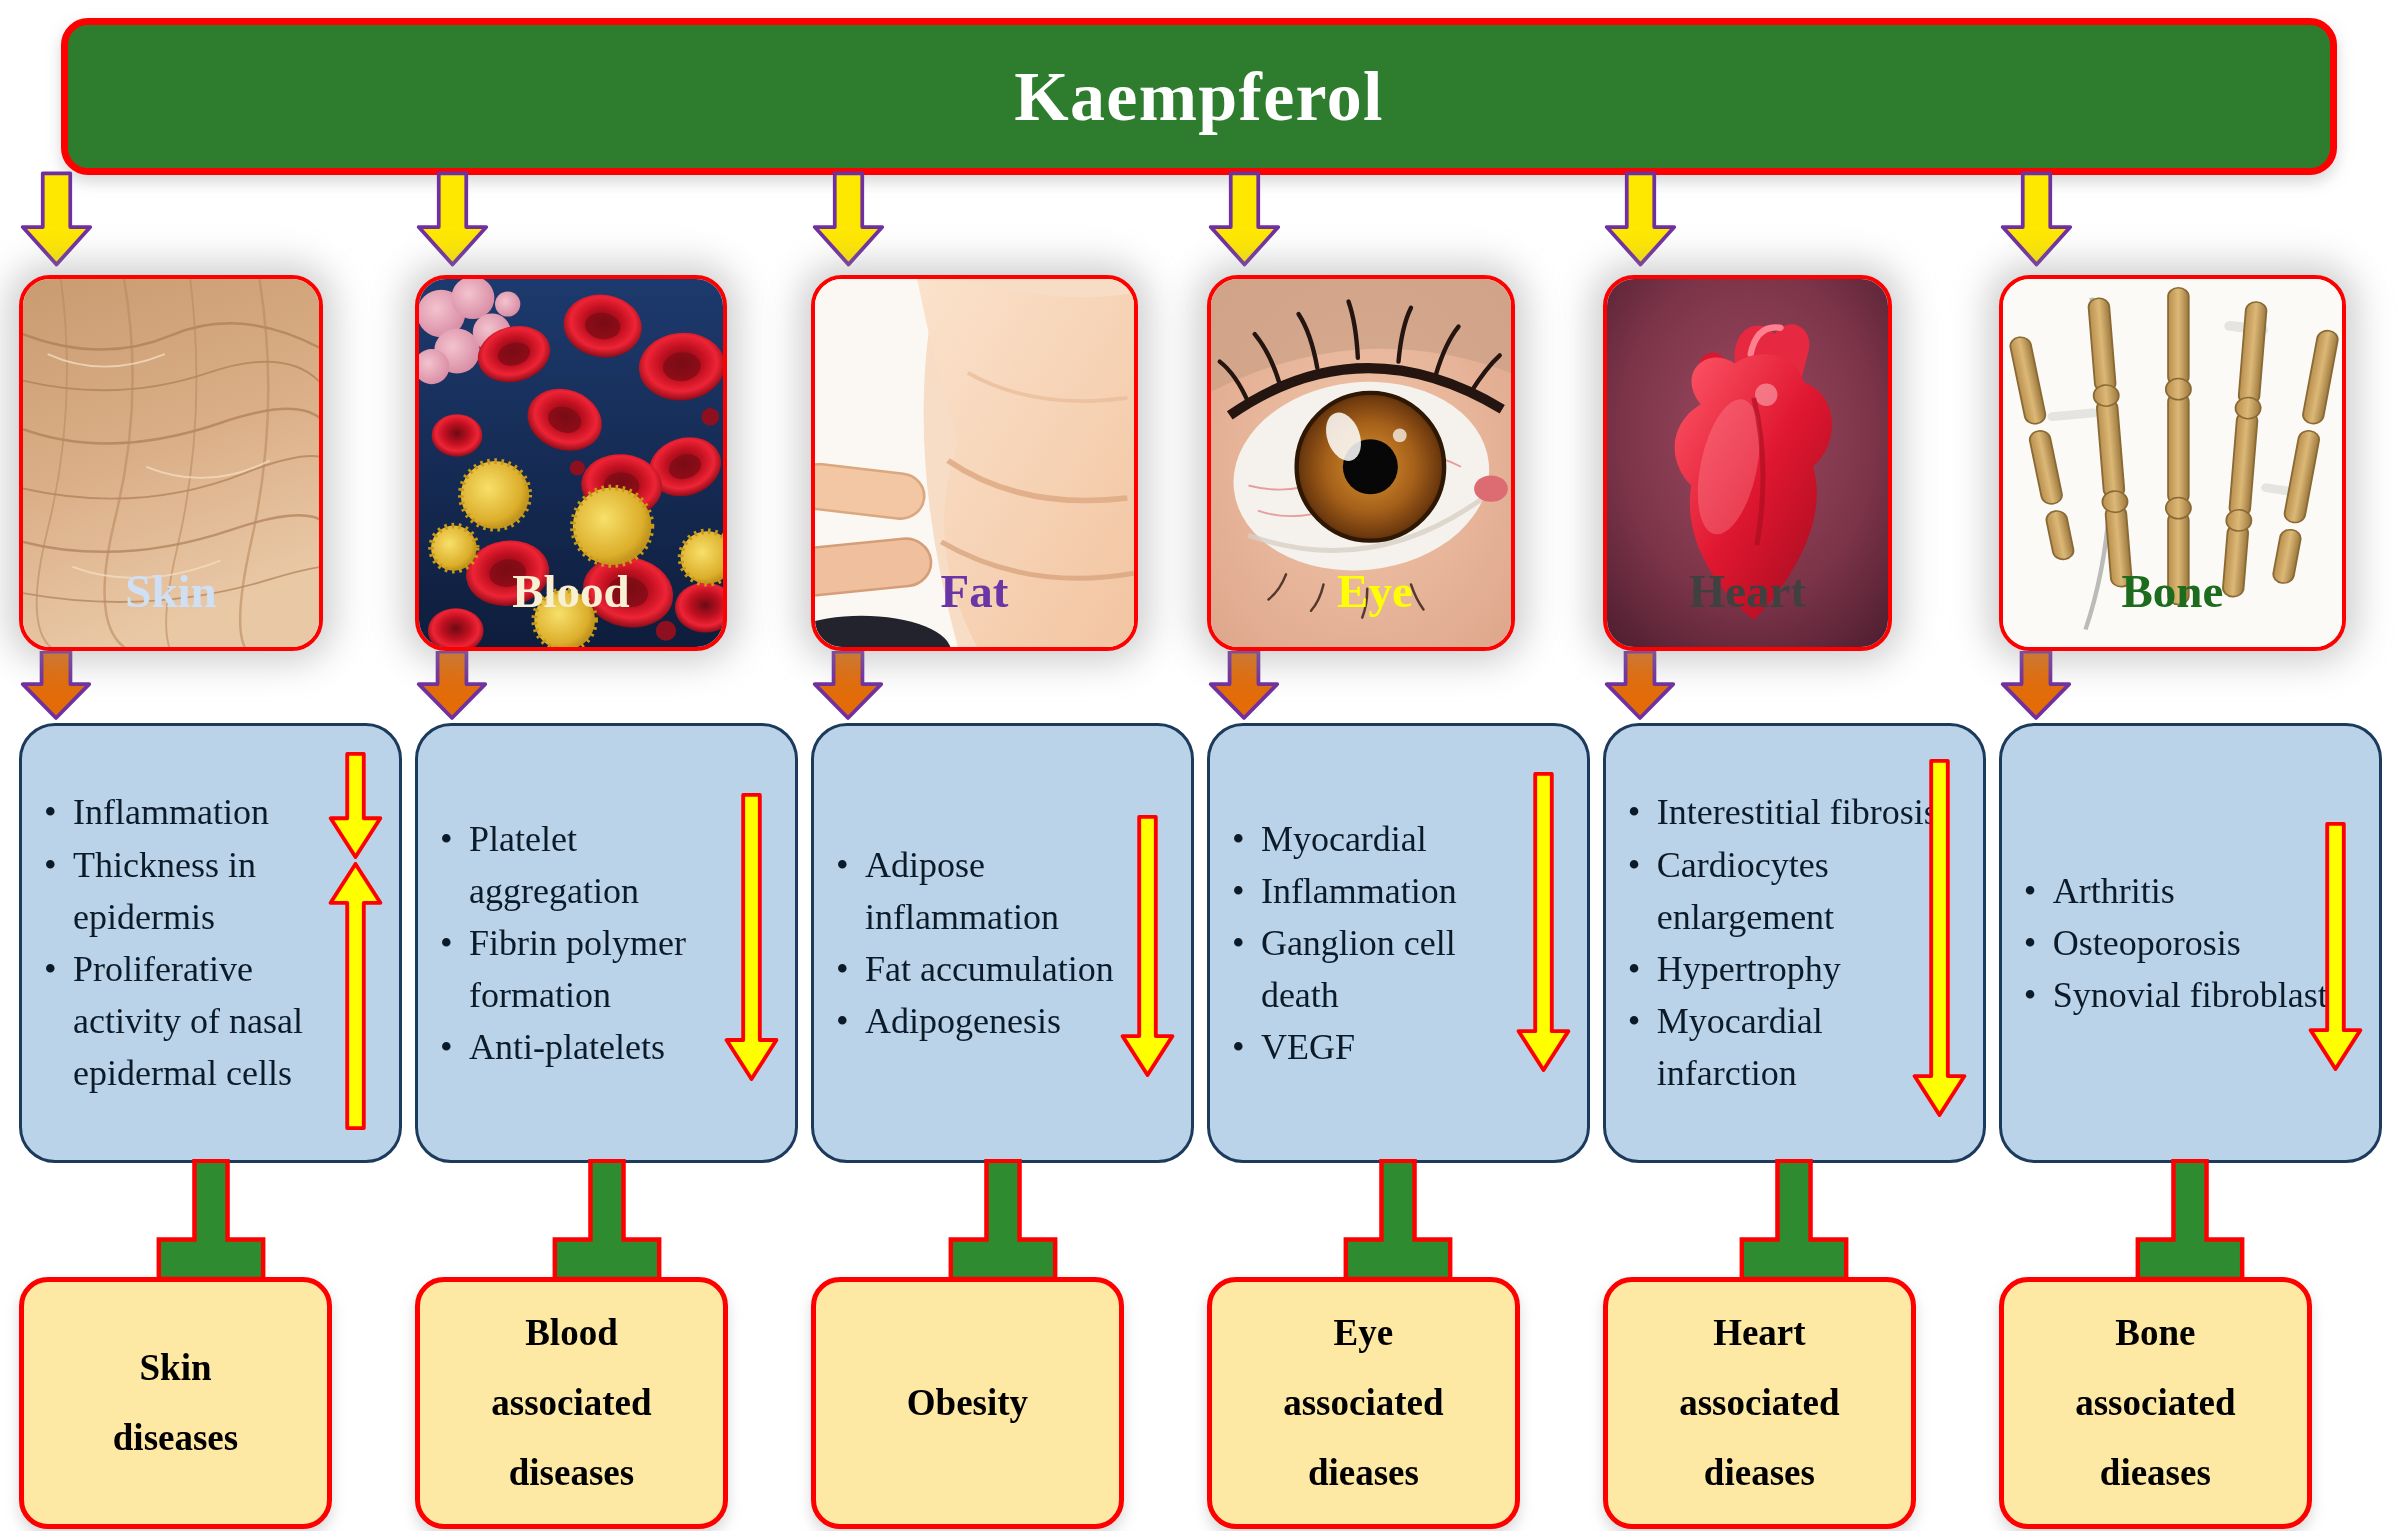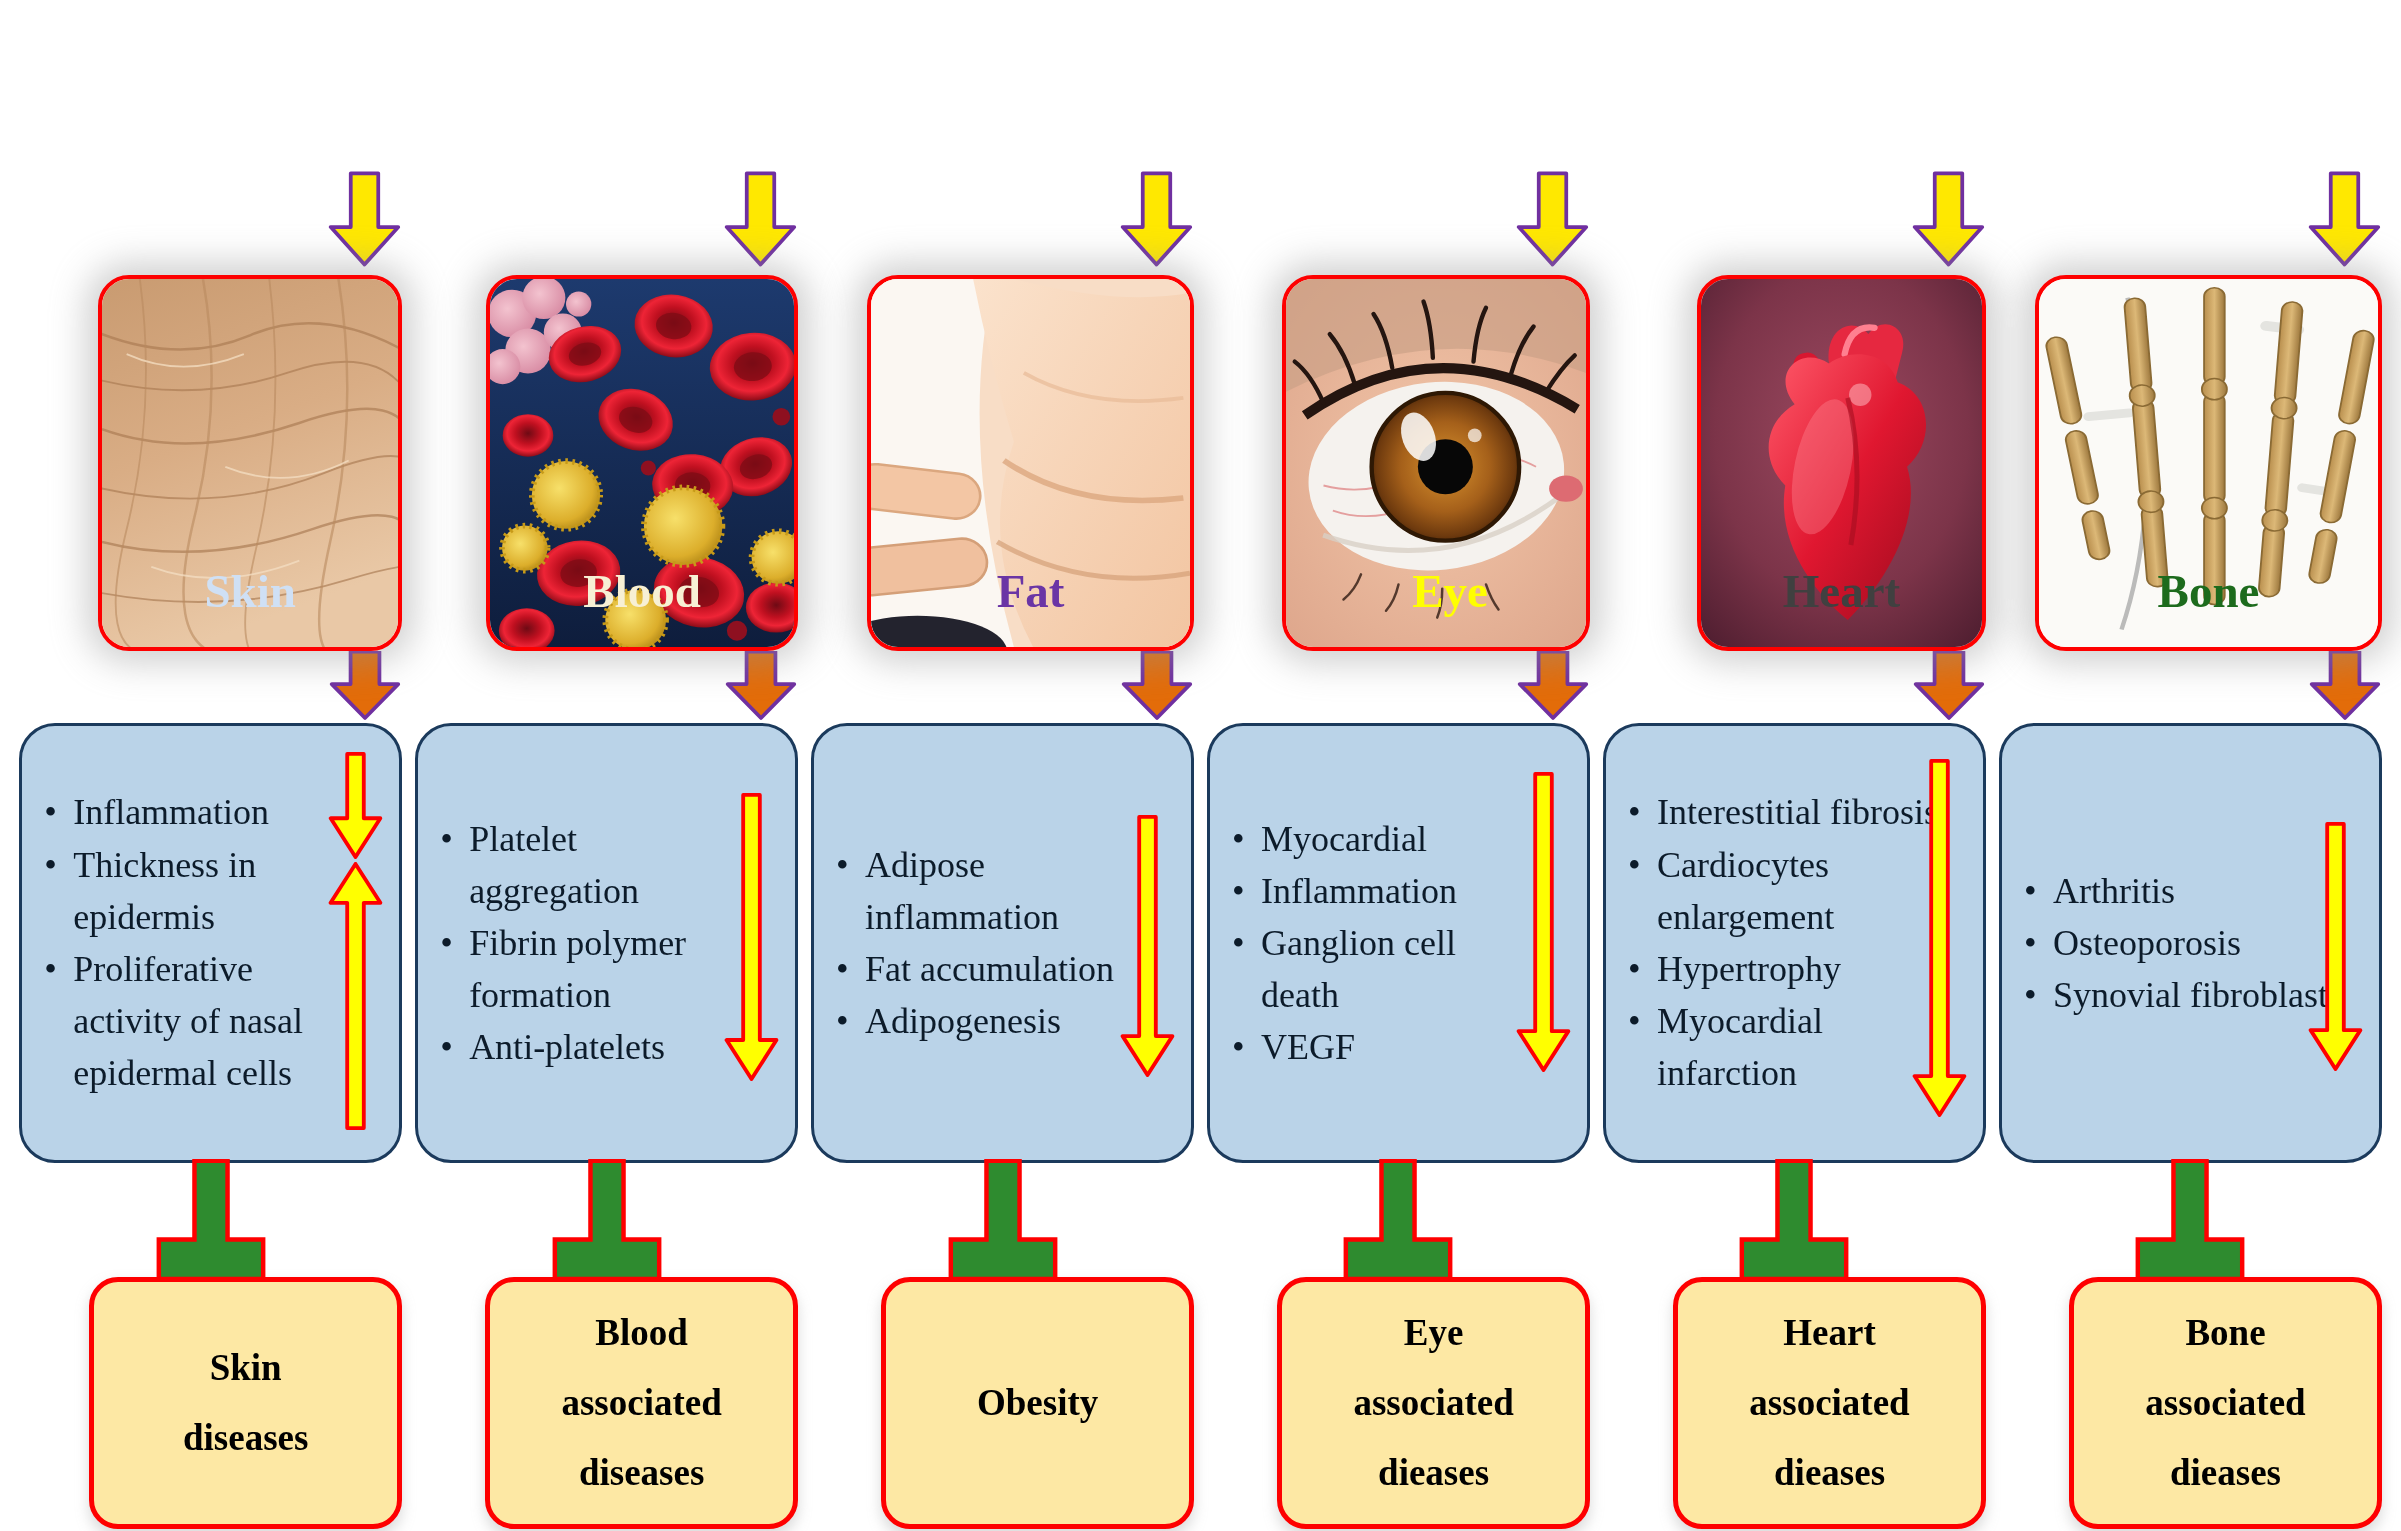--- a/index.html
+++ b/index.html
@@ -10,21 +10,21 @@
   
   .banner { position:absolute; left:61px; right:64px; top:18px; height:157px;
             background:#2e7d2f; border:7.7px solid #fe0000; border-radius:27px;
             display:flex; align-items:center; justify-content:center;
             box-shadow:0 6.4px 15.3px rgba(140,140,140,.35); }
   .banner-title { color:#ffffff; font-weight:bold; font-size:70px; letter-spacing:1.3px; }
 
   
   .grid { position:absolute; top:174px; left:19px; right:19px;
           display:grid; grid-template-columns:repeat(6,1fr); column-gap:12.8px; }
-  .col  { display:flex; flex-direction:column; align-items:flex-end; }
+  .col  { display:flex; flex-direction:column; align-items:flex-start; }
 
   .zone.arrow1 { height:101px; display:flex; justify-content:center; }
   .yarrow { width:75px; height:97px; margin-top:-2.6px; }
   .zone.arrow2 { height:72px; display:flex; justify-content:center; }
   .oarrow { width:74px; height:70px; }
 
   
   .image-wrap { position:relative; height:376px; border:4.5px solid #fe0000;
                 border-radius:31px; overflow:hidden;
                 box-shadow:0 0 35px 11.5px rgba(150,150,150,.45); background:#fff; }
@@ -59,20 +59,23 @@
              border-radius:29px; display:flex; align-items:center; justify-content:center;
              text-align:center; box-shadow:0 7.7px 14px rgba(150,150,150,.35); }
   .outcome span { font-weight:bold; font-size:37px; line-height:1.9; color:#000;
                   word-spacing:6390px; }
 </style>
 </head>
 <body>
 
 <div class="canvas">
 
+  <div class="banner">
+    <span class="banner-title">Kaempferol</span>
+  </div>
 
   <div class="grid">
 
     <div class="col">
       <div class="zone arrow1">
         <svg class="yarrow" viewBox="0 0 120 152">
           <polygon points="38,2 82,2 82,88 114,88 60,148 6,88 38,88" fill="#ffe800" stroke="#7030a0" stroke-width="6" stroke-linejoin="round"></polygon>
         </svg>
       </div>
       <div class="image-wrap" style="width:304px">

